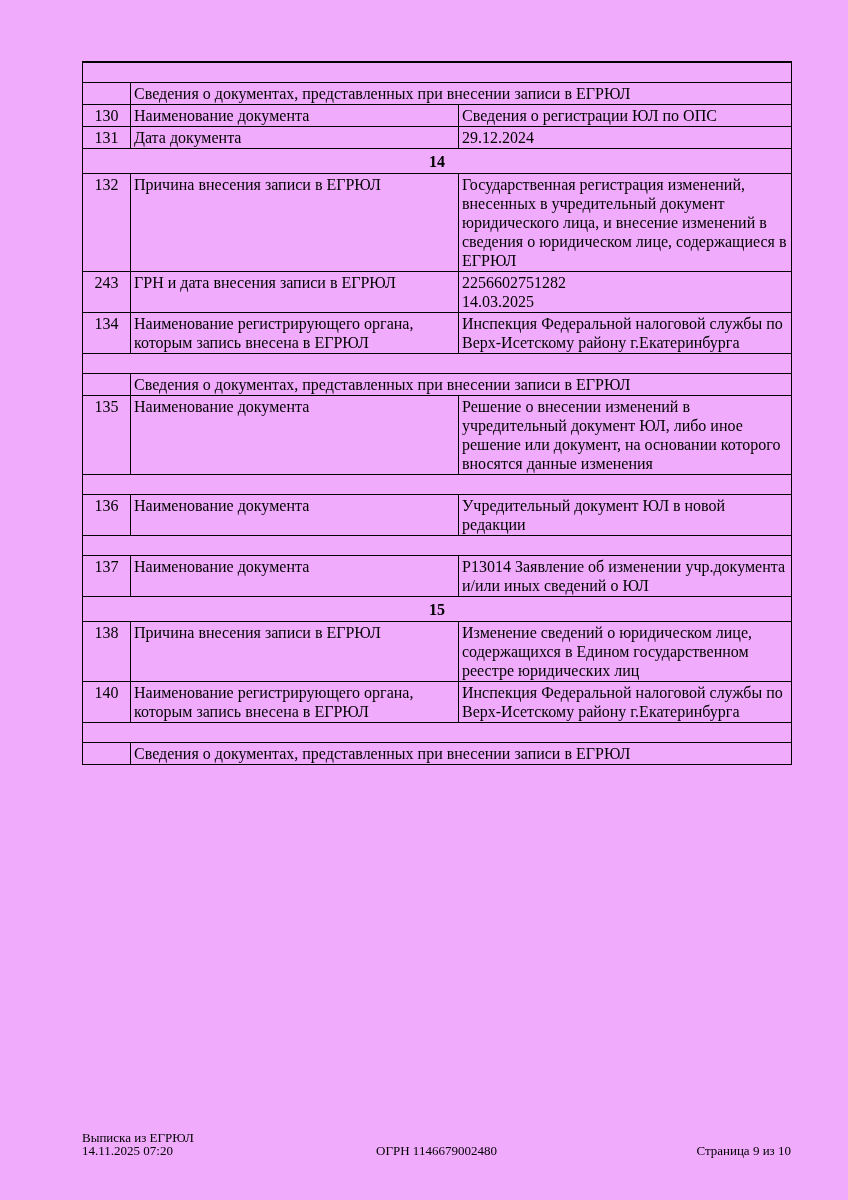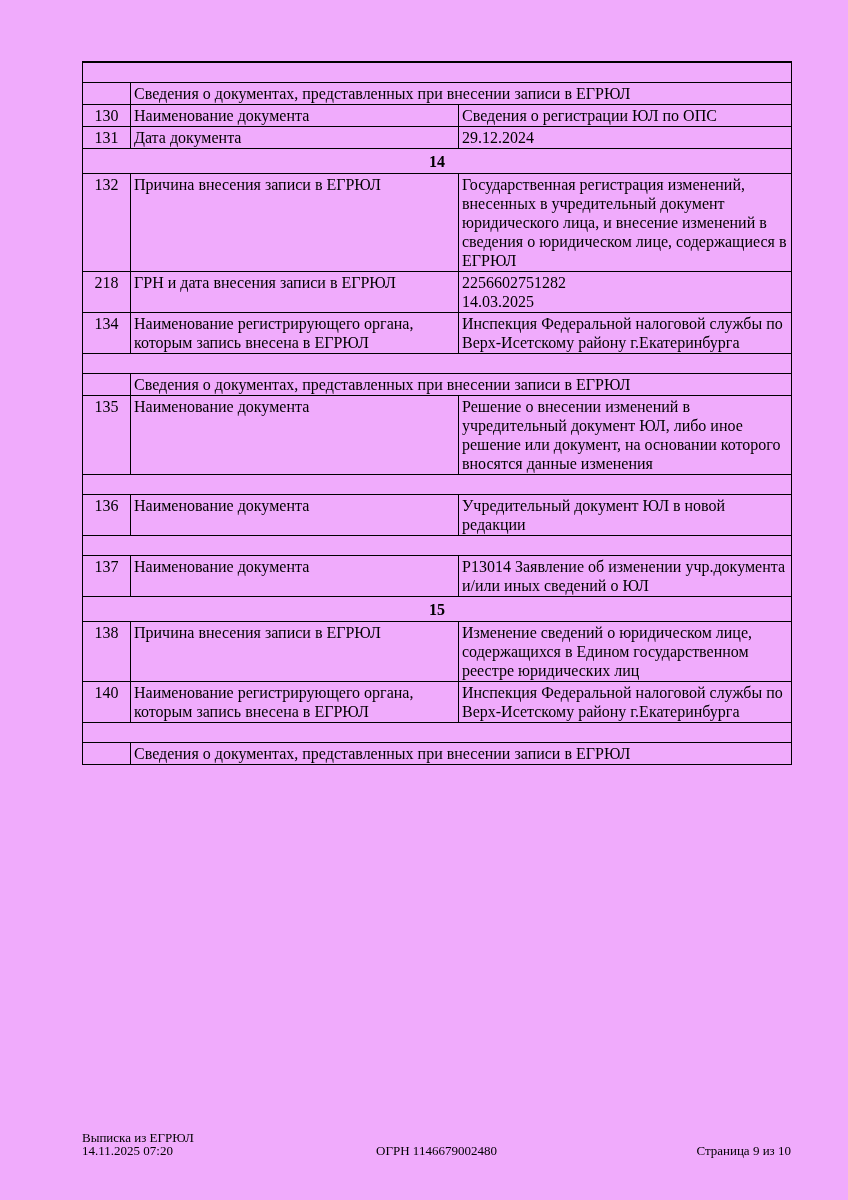--- a/index.html
+++ b/index.html
@@ -93,21 +93,21 @@
         </tr>
         <tr class="section">
           <td colspan="3">14</td>
         </tr>
         <tr class="data">
           <td class="num">132</td>
           <td class="label">Причина внесения записи в ЕГРЮЛ</td>
           <td class="value">Государственная регистрация изменений, внесенных в учредительный документ юридического лица, и внесение изменений в сведения о юридическом лице, содержащиеся в ЕГРЮЛ</td>
         </tr>
         <tr class="data">
-          <td class="num">218</td>
+          <td class="num">243</td>
           <td class="label">ГРН и дата внесения записи в ЕГРЮЛ</td>
           <td class="value">2256602751282
 14.03.2025</td>
         </tr>
         <tr class="data">
           <td class="num">134</td>
           <td class="label">Наименование регистрирующего органа, которым запись внесена в ЕГРЮЛ</td>
           <td class="value">Инспекция Федеральной налоговой службы по Верх-Исетскому району г.Екатеринбурга</td>
         </tr>
         <tr class="spacer">

